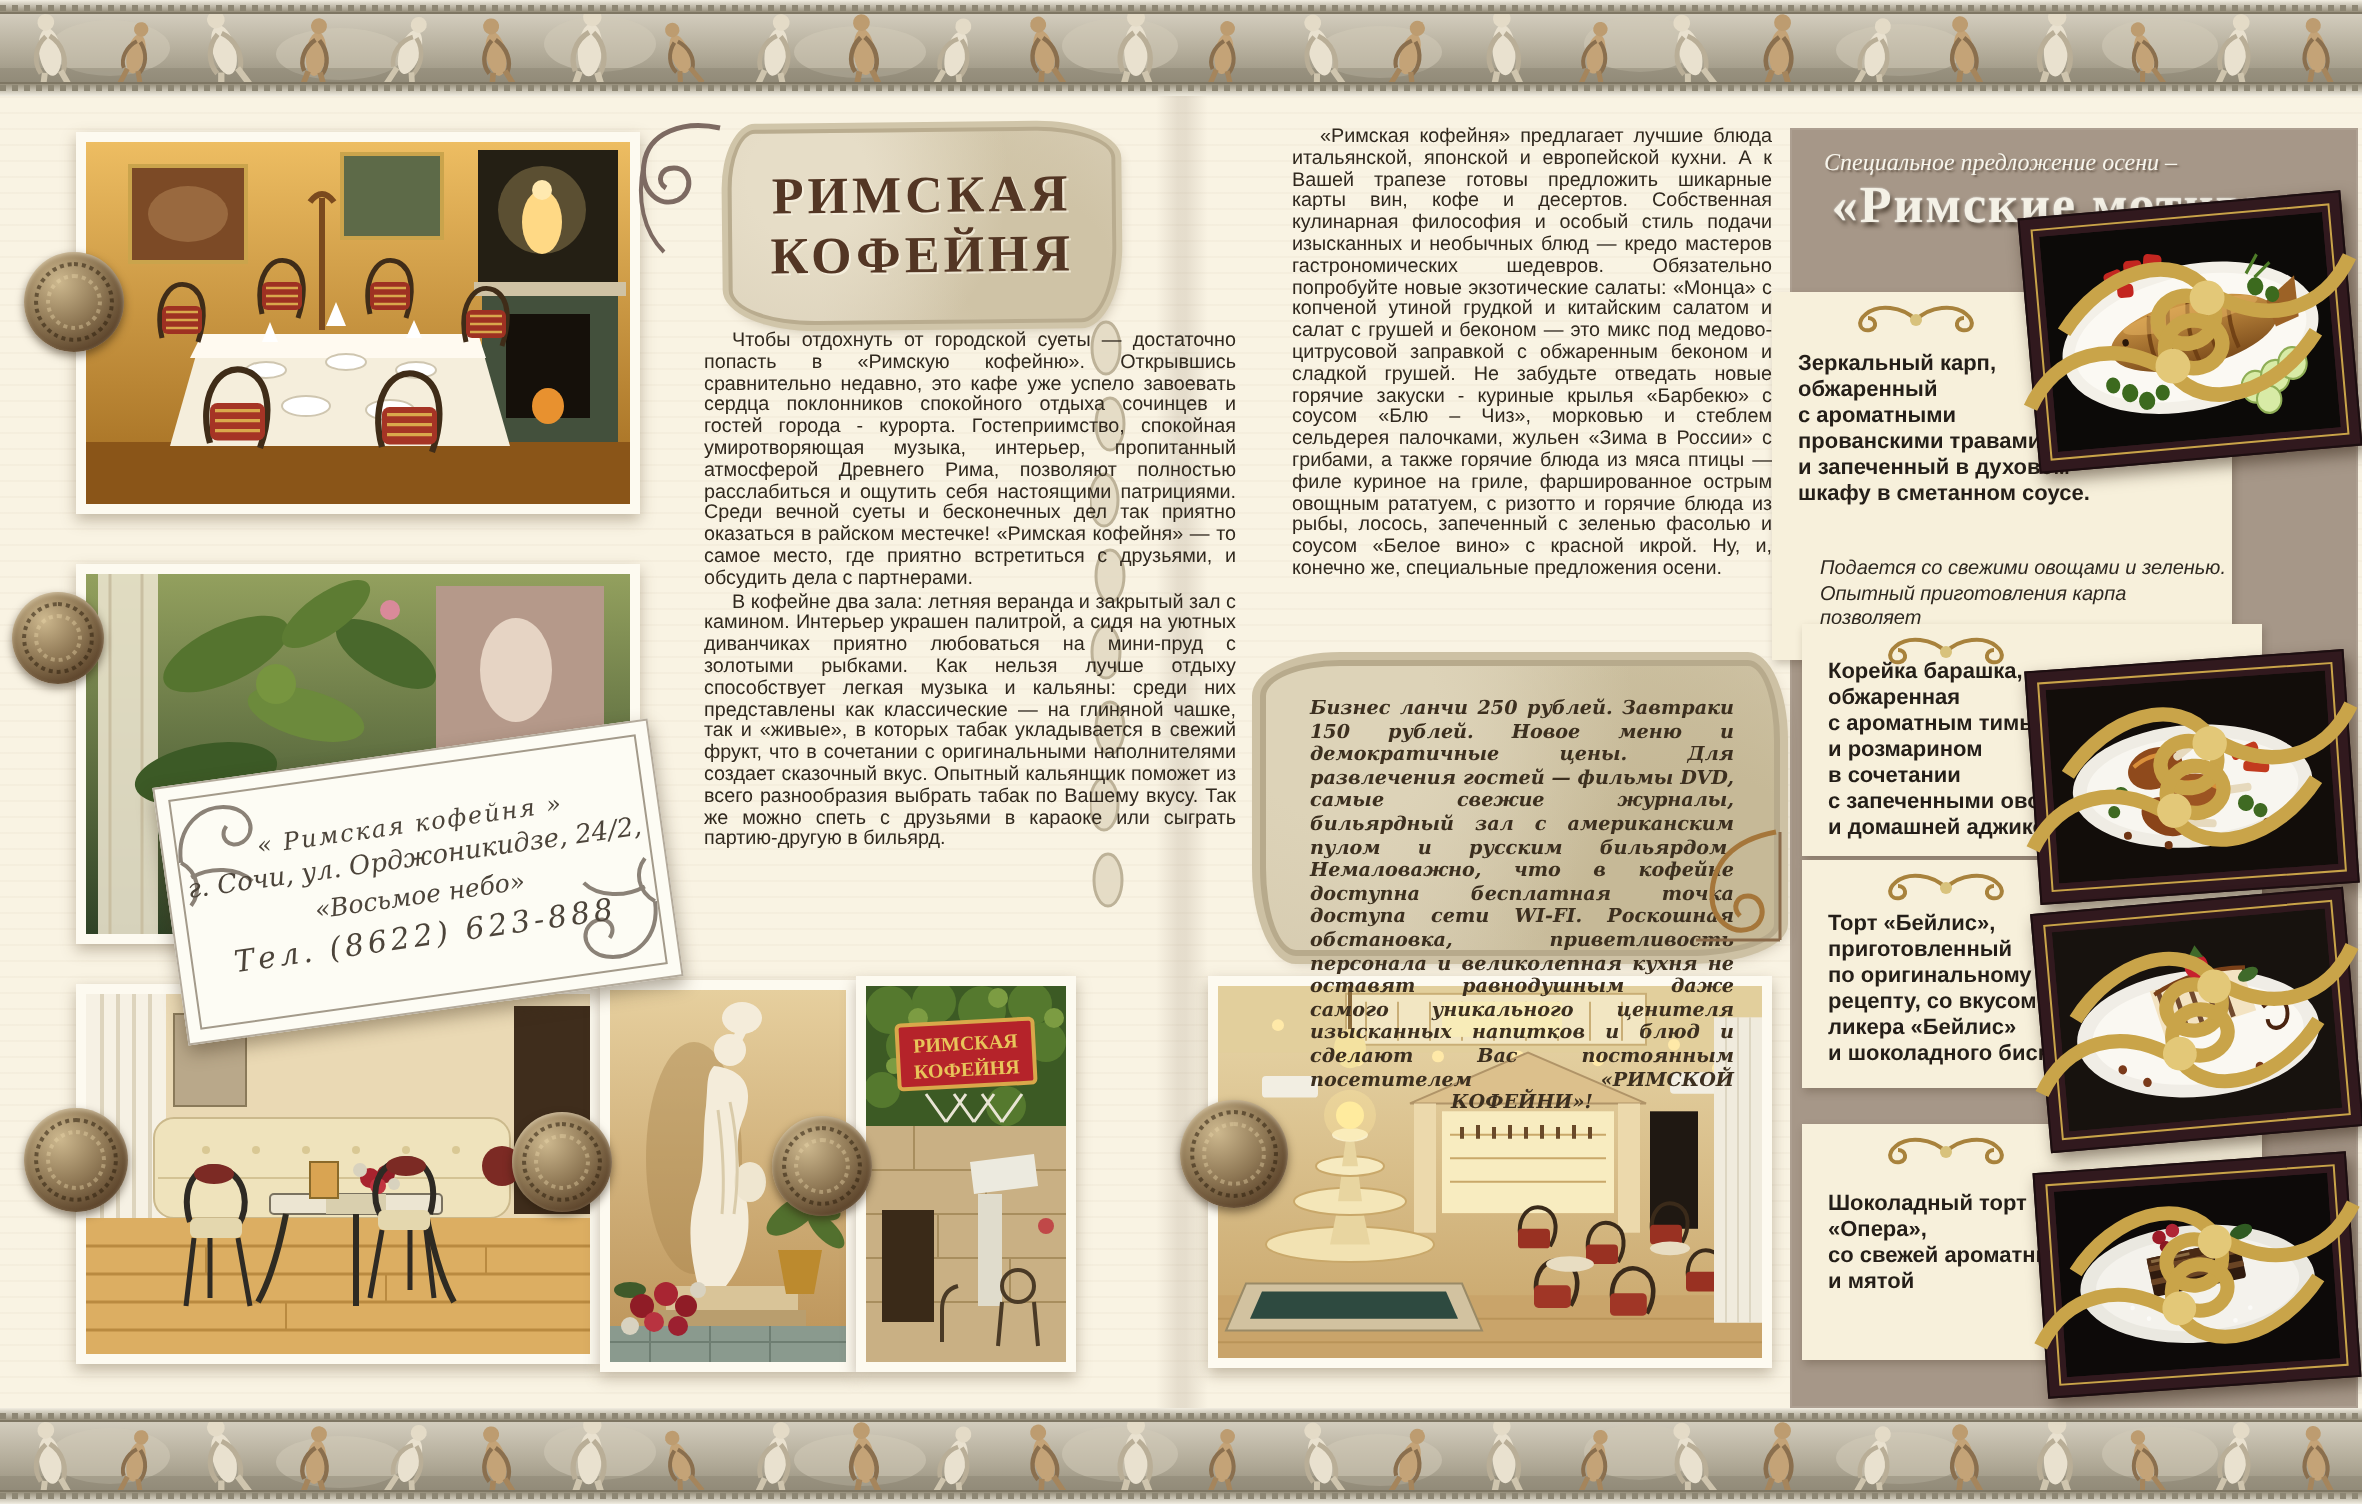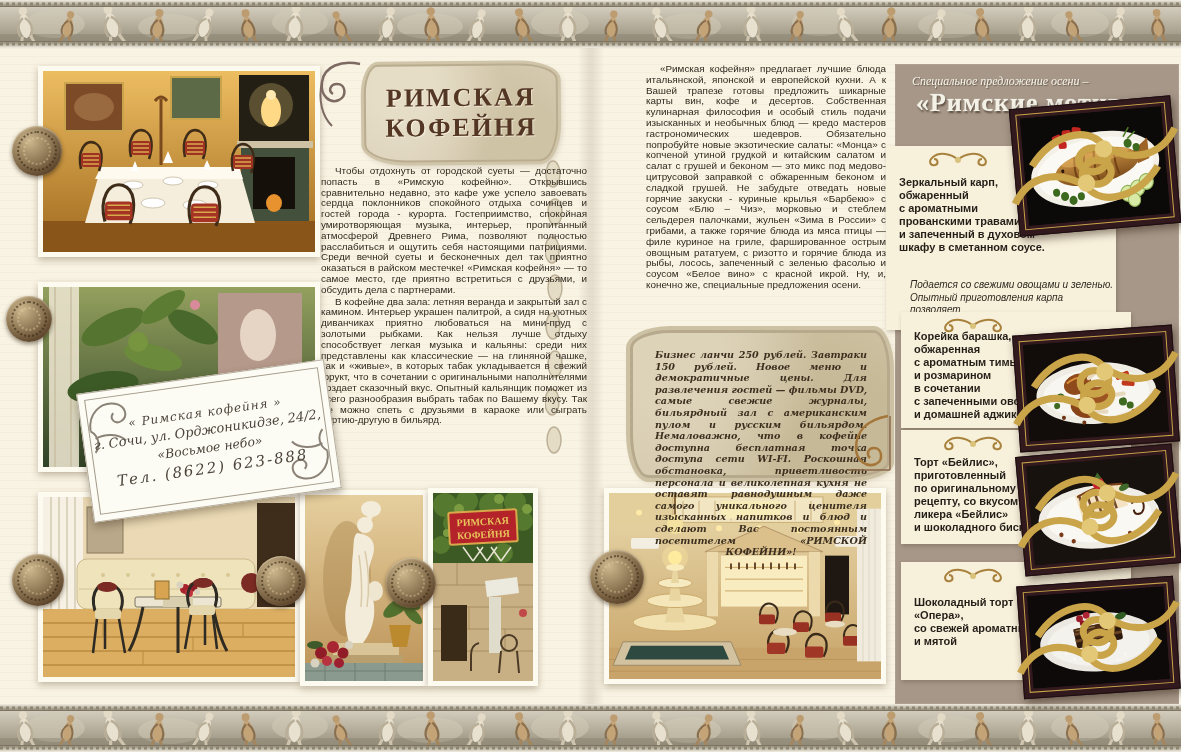--- a/index.html
+++ b/index.html
@@ -320,21 +320,21 @@
         <ellipse cx="10" cy="52" rx="7" ry="13"></ellipse>
       <ellipse cx="7" cy="90" rx="7" ry="13"></ellipse>
         <ellipse cx="10" cy="128" rx="7" ry="13"></ellipse>
       <ellipse cx="8" cy="166" rx="7" ry="13"></ellipse>
         <ellipse cx="10" cy="204" rx="7" ry="13"></ellipse>
       <ellipse cx="7" cy="242" rx="7" ry="13"></ellipse>
         <ellipse cx="9" cy="280" rx="7" ry="13"></ellipse>
     </g>
   </svg>
 
-  <div class="abs bodytext" style="left:321px;top:166px;width:266px">
+  <div class="abs bodytext" style="left:352px;top:166px;width:266px">
     <p>Чтобы отдохнуть от городской суеты — достаточно попасть в «Римскую кофейню». Открывшись сравнительно недавно, это кафе уже успело завоевать сердца поклонников спокойного отдыха сочинцев и гостей города - курорта. Гостеприимство, спокойная умиротворяющая музыка, интерьер, пропитанный атмосферой Древнего Рима, позволяют полностью расслабиться и ощутить себя настоящими патрициями. Среди вечной суеты и бесконечных дел так приятно оказаться в райском местечке! «Римская кофейня» — то самое место, где приятно встретиться с друзьями, и обсудить дела с партнерами.</p>
     <p>В кофейне два зала: летняя веранда и закрытый зал с камином. Интерьер украшен палитрой, а сидя на уютных диванчиках приятно любоваться на мини-пруд с золотыми рыбками. Как нельзя лучше отдыху способствует легкая музыка и кальяны: среди них представлены как классические — на глиняной чашке, так и «живые», в которых табак укладывается в свежий фрукт, что в сочетании с оригинальными наполнителями создает сказочный вкус. Опытный кальянщик поможет из всего разнообразия выбрать табак по Вашему вкусу. Так же можно спеть с друзьями в караоке или сыграть партию-другую в бильярд.</p>
   </div>
 
   <div class="abs bizcard">
     <svg class="abs" style="left:6px;top:8px" width="70" height="56" viewBox="0 0 70 56">
       <g fill="none" stroke="#8b8277" stroke-width="2">
         <path d="M2,30 C2,12 16,2 30,6 C40,9 42,20 34,24 C27,27 22,20 27,15"></path>
         <path d="M6,38 C16,34 30,36 36,44"></path>
         <path d="M2,30 C10,36 10,46 4,52"></path>

